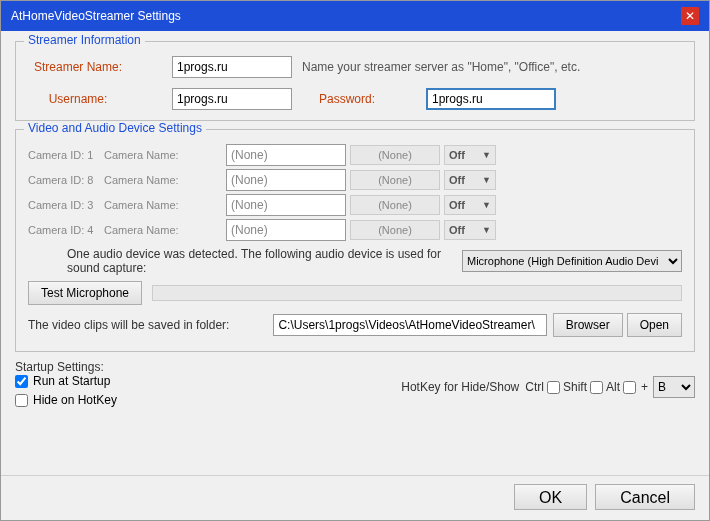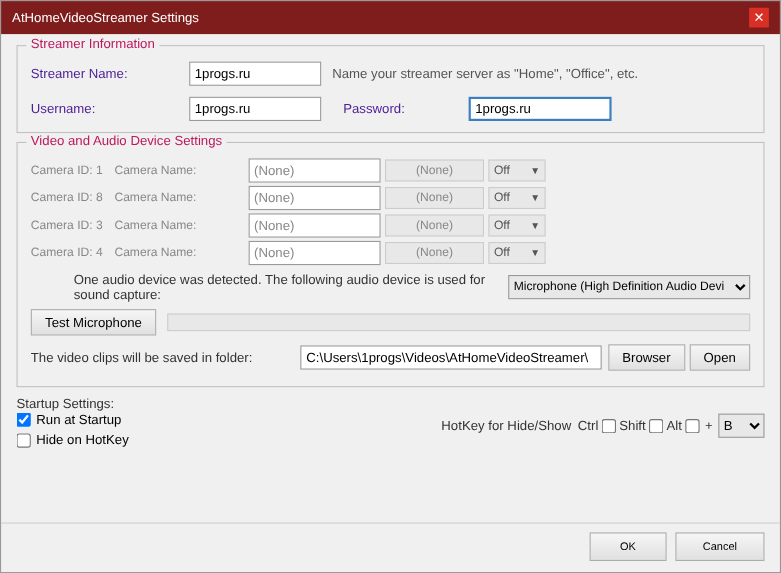--- a/index.html
+++ b/index.html
@@ -16,21 +16,21 @@
     }
     .window {
       width: 710px;
       height: 521px;
       background: #f0f0f0;
       border: 1px solid #999;
       display: flex;
       flex-direction: column;
     }
     .title-bar {
-      background: #7f1d1d;
+      background: #1d4ed8;
       color: white;
       padding: 6px 10px;
       display: flex;
       align-items: center;
       justify-content: space-between;
       font-size: 12px;
       font-weight: normal;
       flex-shrink: 0;
     }
     .title-bar-close {
@@ -57,32 +57,32 @@
       margin-bottom: 8px;
       position: relative;
     }
     .group-box-title {
       position: absolute;
       top: -9px;
       left: 8px;
       background: #f0f0f0;
       padding: 0 4px;
       font-size: 12px;
-      color: #be185d;
+      color: #1d4ed8;
     }
     .form-row {
       display: flex;
       align-items: center;
       margin-bottom: 6px;
     }
     .form-row:last-child { margin-bottom: 0; }
     .label {
-      text-align: left;
+      text-align: center;
       margin-right: 6px;
-      color: #4c1d95;
+      color: #c2410c;
       white-space: nowrap;
     }
     input[type="text"], input[type="password"] {
       border: 1px solid #999;
       padding: 2px 4px;
       font-size: 12px;
       background: white;
       height: 22px;
       margin-left: 38px;
     }
@@ -117,20 +117,21 @@
       background: #e8e8e8;
       padding: 2px 4px;
       font-size: 11px;
       color: #555;
       height: 20px;
       width: 52px;
       cursor: pointer;
       display: flex;
       align-items: center;
       justify-content: space-between;
+      font-weight: bold;
     }
     .audio-row {
       display: flex;
       align-items: center;
       margin-bottom: 6px;
       font-size: 12px;
     }
     .audio-text { color: #333; flex: 1; margin-left: 39px; }
     .audio-device-select {
       border: 1px solid #999;
@@ -221,21 +222,21 @@
       display: flex;
       justify-content: flex-end;
       gap: 8px;
       padding: 8px 14px 10px;
       border-top: 1px solid #d0d0d0;
     }
     .bottom-btn {
       border: 1px solid #adadad;
       background: linear-gradient(to bottom, #f6f6f6, #e0e0e0);
       padding: 4px 24px;
-      font-size: 10px;
+      font-size: 16px;
       cursor: pointer;
       height: 26px;
       min-width: 70px;
     }
     .startup-checkboxes { display: flex; flex-direction: column; }
     .folder-btn-row { display: flex; gap: 4px; margin-left: 6px; }
     .cam-row { display: flex; align-items: center; margin-bottom: 3px; gap: 4px; }
   </style>
 </head>
 <body>

